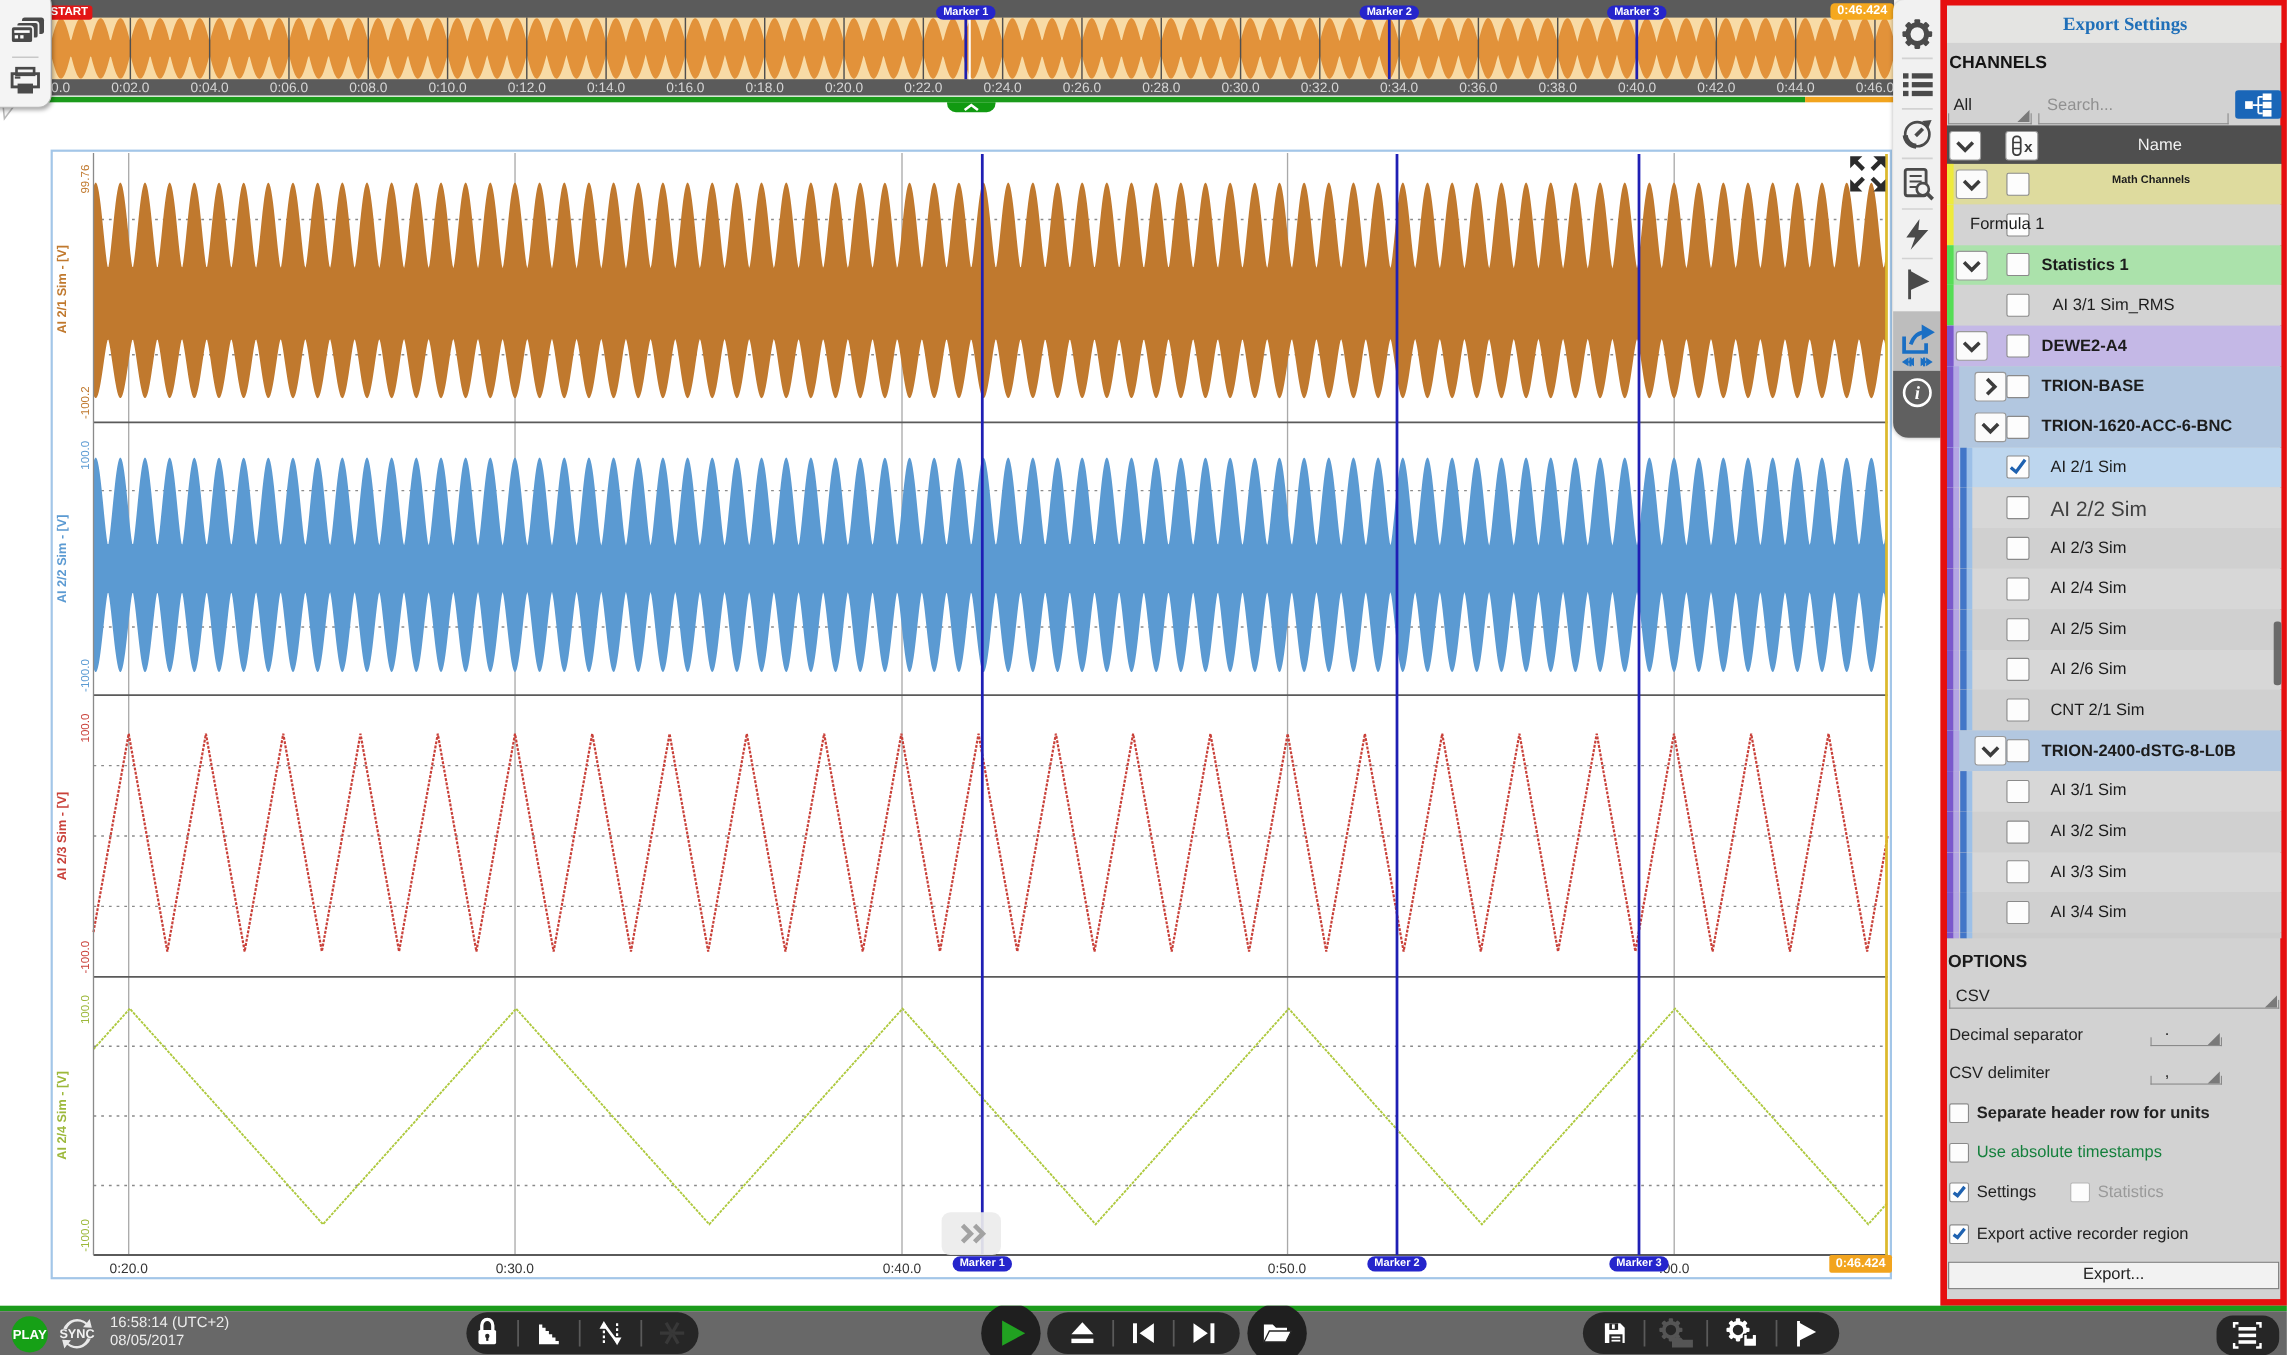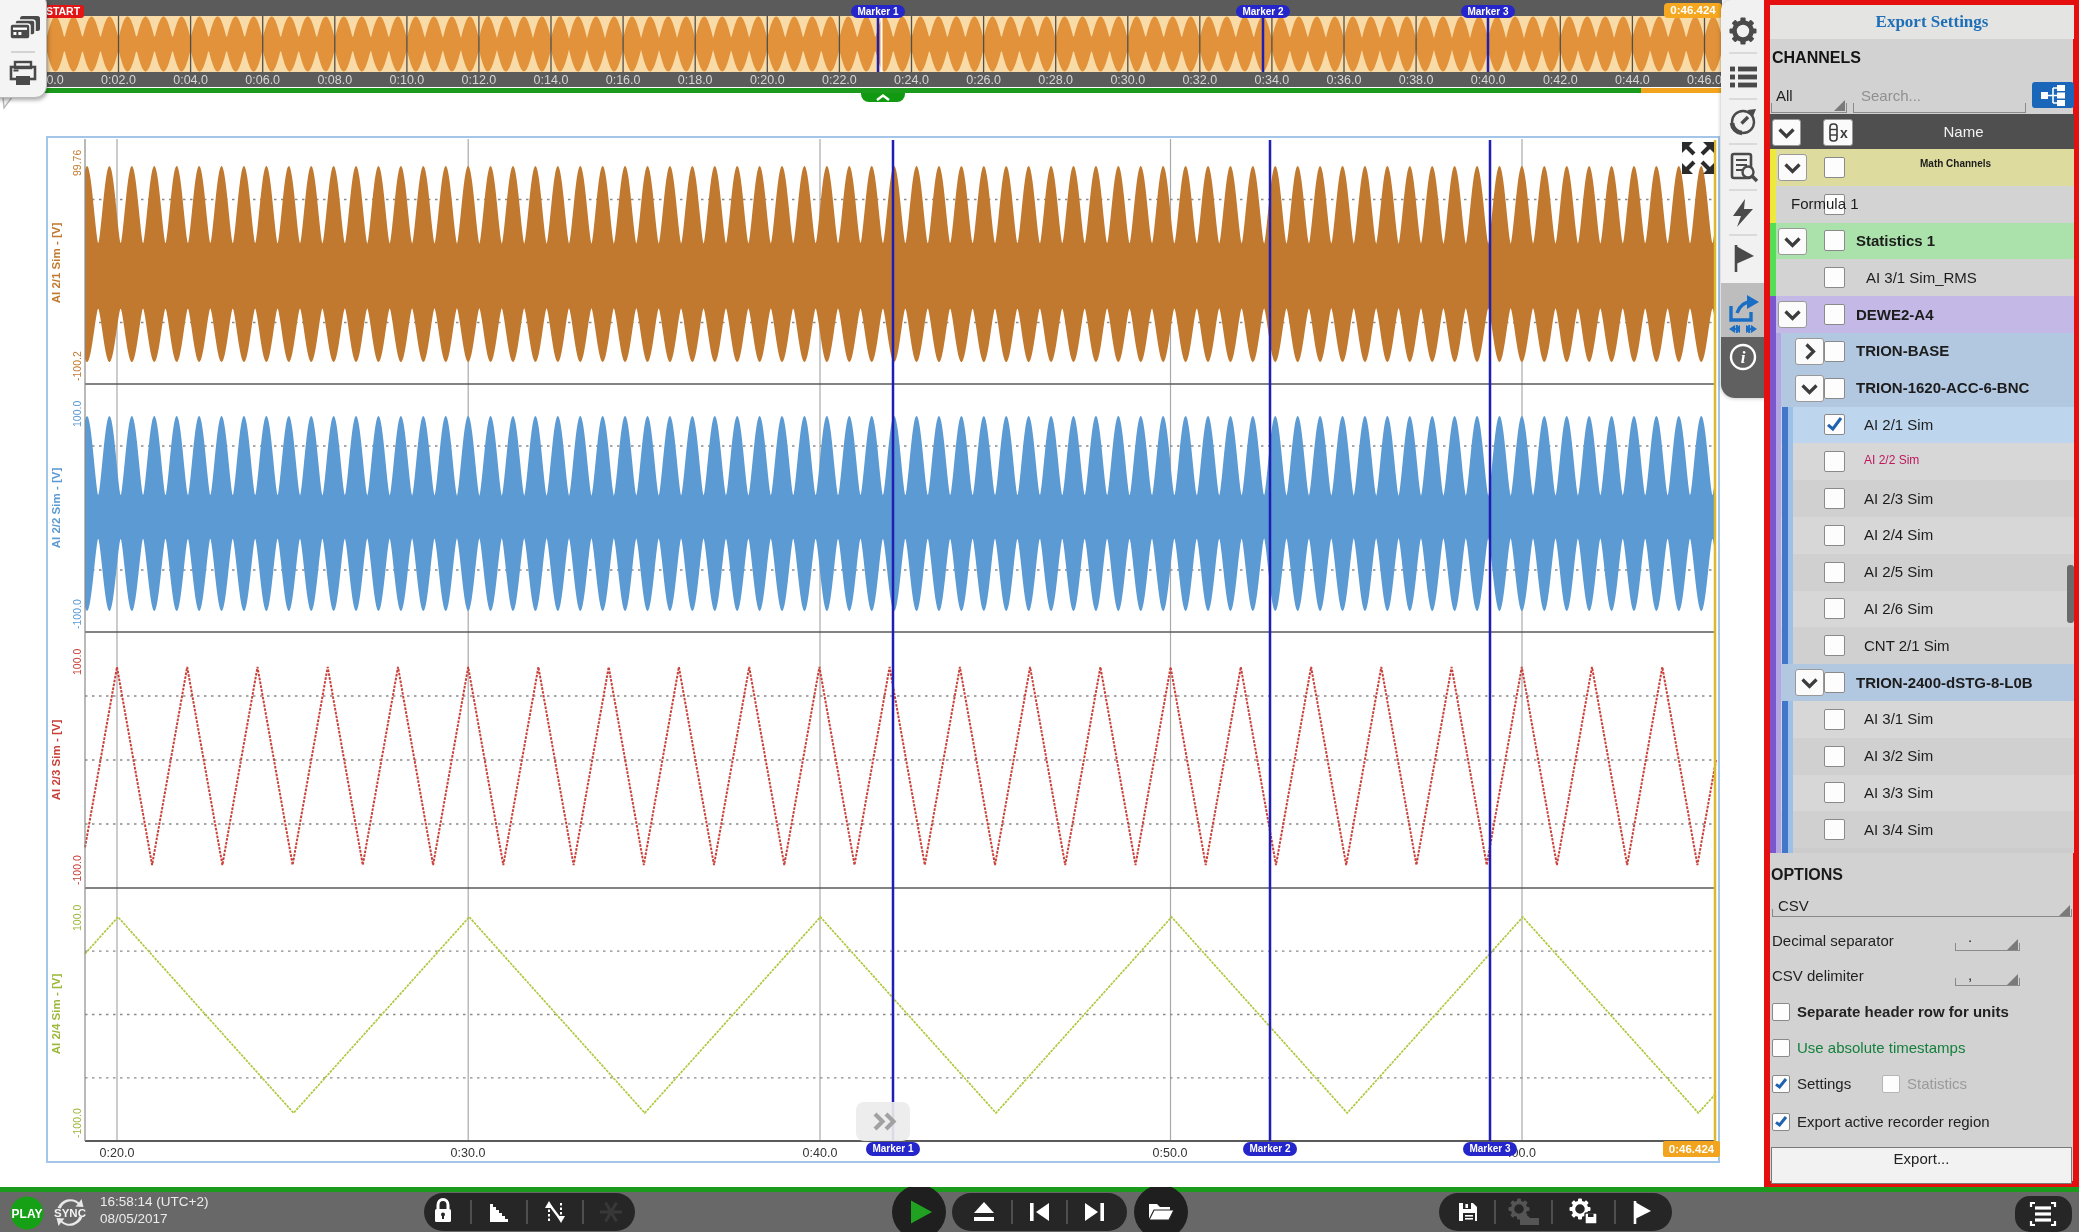--- a/index.html
+++ b/index.html
@@ -312,21 +312,21 @@
 <svg style="position:absolute;left:1824px;top:414px" width="21" height="21">
     <polyline points="4,10.92 8.82,15 17,4" fill="none" stroke="#1f62b0" stroke-width="3"></polyline>
   </svg>
 <div style="position:absolute;left:1864px;top:416px;font-size:15px;font-weight:normal;color:#1c1c1c;white-space:nowrap;">AI 2/1 Sim</div>
 <div style="position:absolute;left:1770px;top:443.4px;width:304px;height:36.8px;background:#d7d7d7;"></div>
 <div style="position:absolute;left:1770px;top:443.4px;width:6px;height:36.8px;background:#7a58cc;"></div>
 <div style="position:absolute;left:1776px;top:443.4px;width:5px;height:36.8px;background:#b4a6e4;"></div>
 <div style="position:absolute;left:1782px;top:443.4px;width:6px;height:36.8px;background:#4276c8;"></div>
 <div style="position:absolute;left:1788px;top:443.4px;width:5px;height:36.8px;background:#9cc0e8;"></div>
 <div style="position:absolute;left:1824px;top:451px;width:21px;height:21px;background:#fdfdfd;border:1.5px solid #8a8a8a;border-radius:2px;box-sizing:border-box;"></div>
-<div style="position:absolute;left:1864px;top:453px;font-size:12px;font-weight:normal;color:#be185d;white-space:nowrap;">AI 2/2 Sim</div>
+<div style="position:absolute;left:1864px;top:453px;font-size:19px;font-weight:normal;color:#404040;white-space:nowrap;">AI 2/2 Sim</div>
 <div style="position:absolute;left:1770px;top:480.2px;width:304px;height:36.8px;background:#d0d0d0;"></div>
 <div style="position:absolute;left:1770px;top:480.2px;width:6px;height:36.8px;background:#7a58cc;"></div>
 <div style="position:absolute;left:1776px;top:480.2px;width:5px;height:36.8px;background:#b4a6e4;"></div>
 <div style="position:absolute;left:1782px;top:480.2px;width:6px;height:36.8px;background:#4276c8;"></div>
 <div style="position:absolute;left:1788px;top:480.2px;width:5px;height:36.8px;background:#9cc0e8;"></div>
 <div style="position:absolute;left:1824px;top:488px;width:21px;height:21px;background:#fdfdfd;border:1.5px solid #8a8a8a;border-radius:2px;box-sizing:border-box;"></div>
 <div style="position:absolute;left:1864px;top:490px;font-size:15px;font-weight:normal;color:#1c1c1c;white-space:nowrap;">AI 2/3 Sim</div>
 <div style="position:absolute;left:1770px;top:517.0px;width:304px;height:36.8px;background:#d7d7d7;"></div>
 <div style="position:absolute;left:1770px;top:517.0px;width:6px;height:36.8px;background:#7a58cc;"></div>
 <div style="position:absolute;left:1776px;top:517.0px;width:5px;height:36.8px;background:#b4a6e4;"></div>
@@ -427,21 +427,21 @@
     <polyline points="4,9.36 7.56,12 14,4" fill="none" stroke="#1f62b0" stroke-width="3"></polyline>
   </svg>
 <div style="position:absolute;left:1797px;top:1075px;font-size:15px;color:#222;">Settings</div>
 <div style="position:absolute;left:1772px;top:1113px;width:18px;height:18px;background:#fdfdfd;border:1.5px solid #8a8a8a;border-radius:2px;box-sizing:border-box;"></div>
 <svg style="position:absolute;left:1772px;top:1113px" width="18" height="18">
     <polyline points="4,9.36 7.56,12 14,4" fill="none" stroke="#1f62b0" stroke-width="3"></polyline>
   </svg>
 <div style="position:absolute;left:1797px;top:1113px;font-size:15px;color:#222;">Export active recorder region</div>
 <div style="position:absolute;left:1882px;top:1075px;width:18px;height:18px;background:#fdfdfd;border:1.5px solid #b5b5b5;border-radius:2px;box-sizing:border-box;"></div>
 <div style="position:absolute;left:1907px;top:1075px;font-size:15px;color:#9a9a9a;">Statistics</div>
-<div style="position:absolute;left:1771px;top:1147px;width:301px;height:37px;background:#f2f2f2;border:1px solid #7a7a7a;box-sizing:border-box;text-align:center;font-size:15px;color:#222;line-height:22px;">Export...</div>
+<div style="position:absolute;left:1771px;top:1147px;width:301px;height:25px;background:#f2f2f2;border:1px solid #7a7a7a;box-sizing:border-box;text-align:center;font-size:15px;color:#222;line-height:22px;">Export...</div>
 
 <div style="position:absolute;left:0;top:1187px;width:2079px;height:5px;background:#1b9b1b;"></div>
 <div style="position:absolute;left:0;top:1192px;width:2079px;height:40px;background:#686868;"></div>
 <svg style="position:absolute;left:0;top:1187px" width="2079" height="45">
 <path d="M 57.5,21 A 13.5,13.5 0 0 1 79,15.5 l 2.5,-3.5 l 2,8 l -8,-0.5 l 2.2,-2.6 A 10.5,10.5 0 0 0 60.8,21.5 Z" fill="#e8e8e8"></path>
 <path d="M 82.5,30 A 13.5,13.5 0 0 1 61,35.5 l -2.5,3.5 l -2,-8 l 8,0.5 l -2.2,2.6 A 10.5,10.5 0 0 0 79.2,29.5 Z" fill="#e8e8e8"></path>
 <text x="70" y="29.5" font-size="11.5" font-weight="bold" fill="#f2f2f2" text-anchor="middle">SYNC</text>
 <circle cx="27" cy="26" r="16.5" fill="#16a016"></circle>
     <text x="27" y="30.5" font-size="12" font-weight="bold" fill="#fff" text-anchor="middle">PLAY</text>
 <text x="100" y="19" font-size="13.5" fill="#ececec">16:58:14 (UTC+2)</text>

